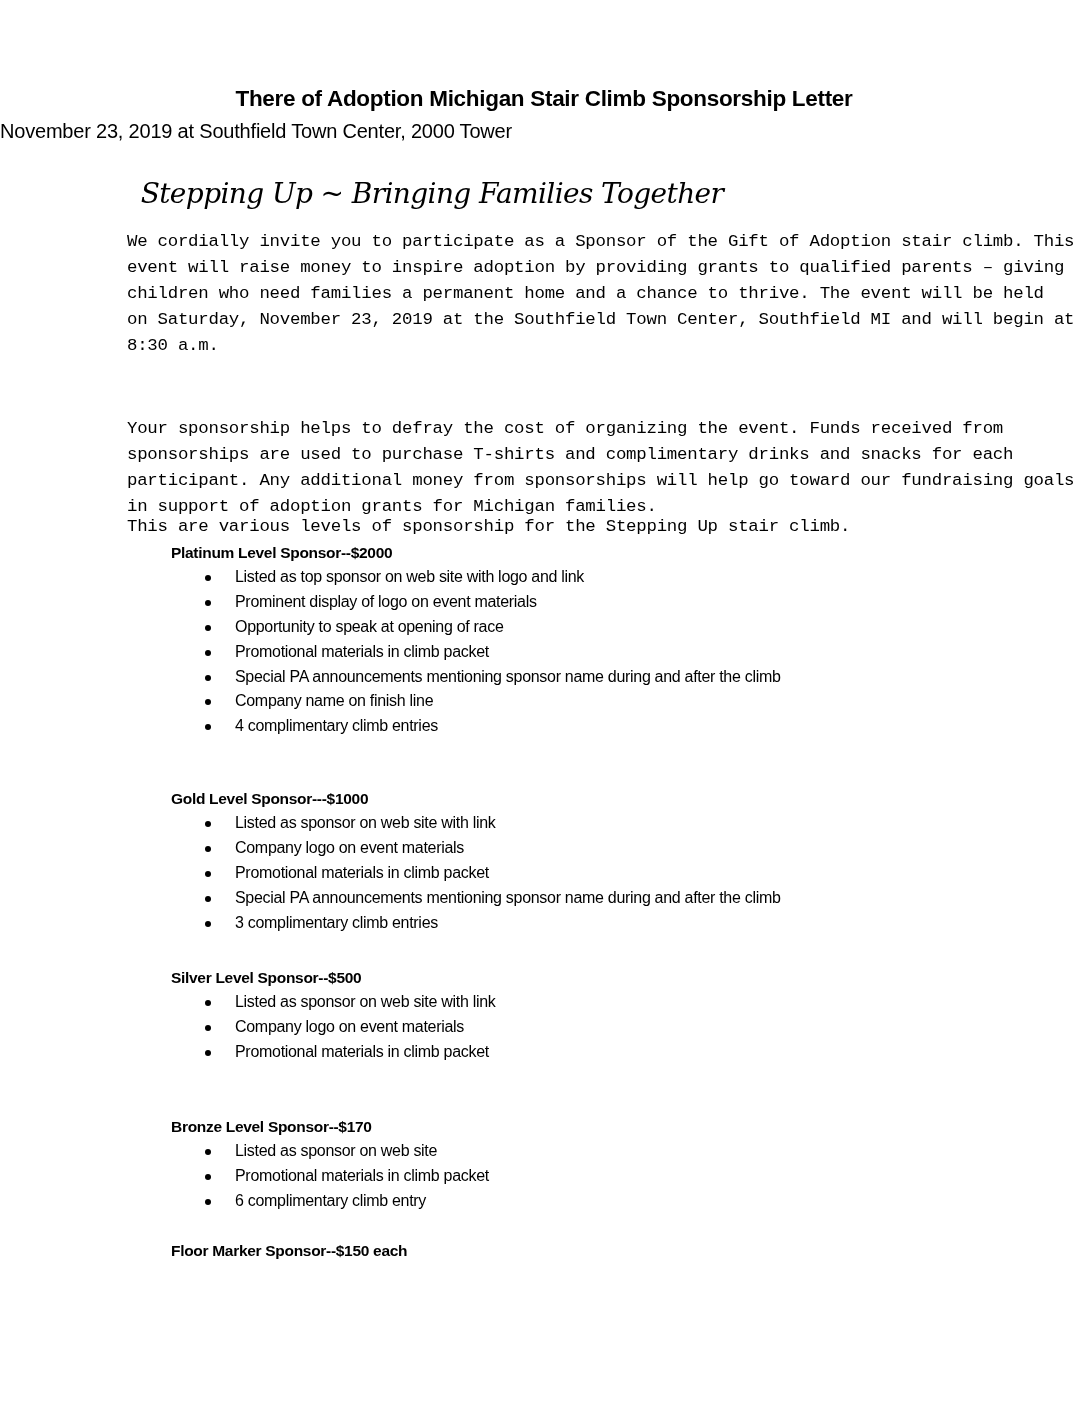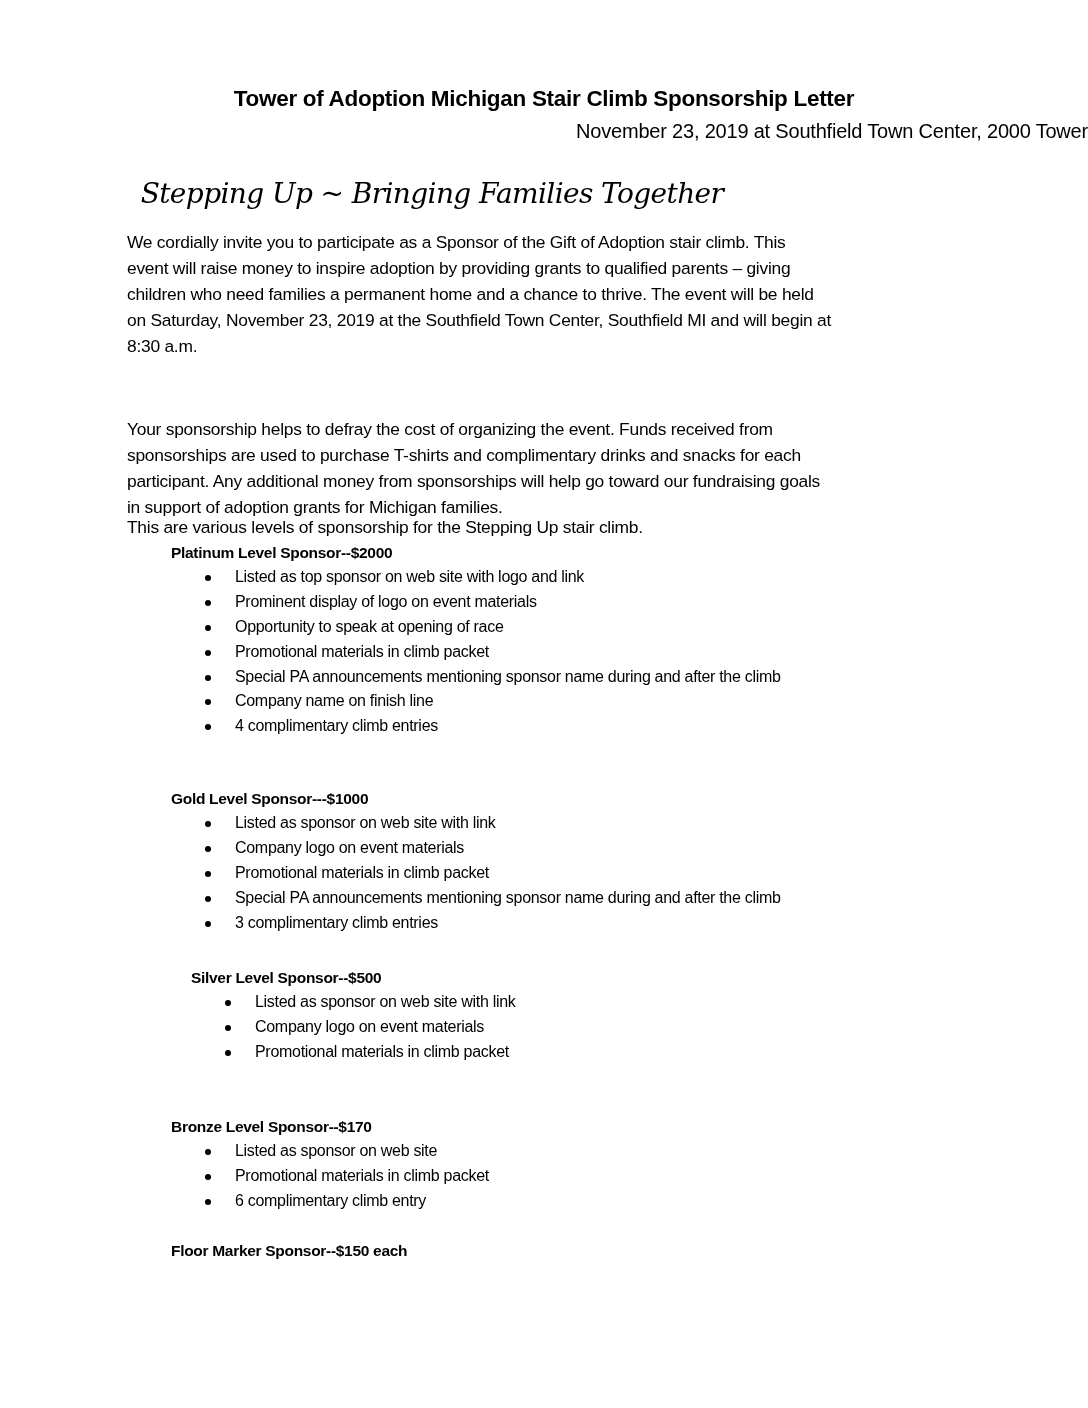--- a/index.html
+++ b/index.html
@@ -29,21 +29,21 @@
       text-align: center;
       font-weight: bold;
       font-size: 22.5px;
       letter-spacing: -0.3px;
       line-height: 30px;
     }
     .subtitle {
       position: absolute;
       left: 0; width: 1088px;
       top: 117px;
-      text-align: right;
+      text-align: left;
       font-size: 20px;
       letter-spacing: -0.2px;
       line-height: 28px;
     }
     .tagline {
       position: absolute;
       left: 0; width: 864px;
       top: 179px;
       text-align: center;
       font-family: "DejaVu Serif", "Liberation Serif", serif;
@@ -53,20 +53,21 @@
       line-height: 30px;
     }
     .para {
       position: absolute;
       left: 127px;
       width: 860px;
       font-size: 17.4px;
       line-height: 26px;
       letter-spacing: -0.25px;
       margin: 0;
+      font-family: Liberation Mono, monospace;
     }
     .para .line { display: block; white-space: nowrap; }
     #para1 { top: 229px; }
     #para2 { top: 384px; margin-top: 32px; }
     #para3 { top: 514px; }
 
     .level {
       position: absolute;
       left: 171px;
       width: 800px;
@@ -97,30 +98,30 @@
       position: absolute;
       left: 34px;
       top: 10px;
       width: 6px;
       height: 6px;
       border-radius: 50%;
       background: #000000;
     }
     #level-platinum { top: 540px; }
     #level-gold { top: 786px; }
-    #level-silver { top: 965px; margin-left: 20px; }
+    #level-silver { top: 965px; }
     #level-bronze { top: 1114px; }
     #level-floor { top: 1238px; }
   </style>
 </head>
 <body>
 
 <div class="page">
 
-  <div class="title">Tower of Adoption Michigan Stair Climb Sponsorship Letter</div>
+  <div class="title">There of Adoption Michigan Stair Climb Sponsorship Letter</div>
   <div class="subtitle">November 23, 2019 at Southfield Town Center, 2000 Tower</div>
   <div class="tagline">Stepping Up ~ Bringing Families Together</div>
 
   <div class="para" id="para1">
     <span class="line">We cordially invite you to participate as a Sponsor of the Gift of Adoption stair climb.  This</span>
     <span class="line">event will raise money to inspire adoption by providing grants to qualified parents – giving</span>
     <span class="line">children who need families a permanent home and a chance to thrive.  The event will be held</span>
     <span class="line">on Saturday, November 23, 2019 at the Southfield Town Center, Southfield MI and will begin at</span>
     <span class="line">8:30 a.m.</span>
   </div>

